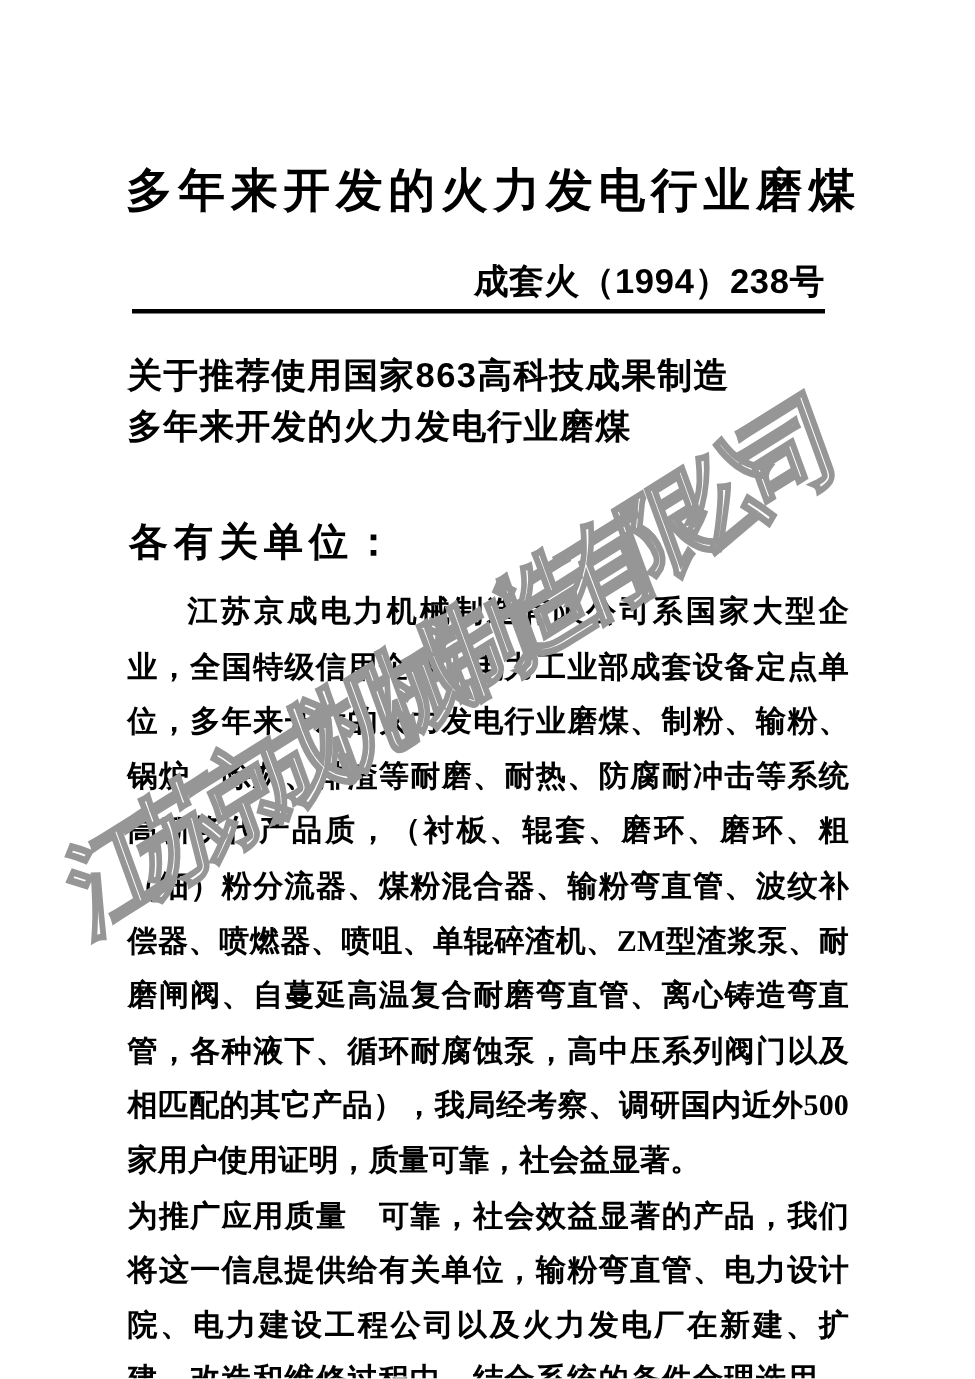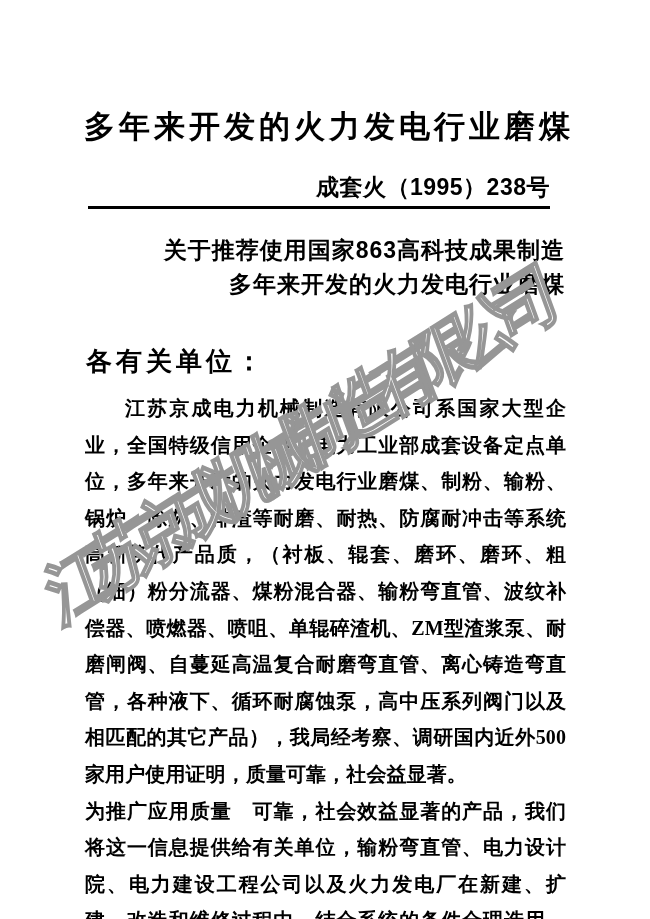--- a/index.html
+++ b/index.html
@@ -46,21 +46,21 @@
     top: 206px;
     width: 462px;
     height: 3px;
     background: #000000;
   }
   .subject {
     position: absolute;
     left: 85px;
     top: 233px;
     width: 480px;
-    text-align: right;
+    text-align: left;
     font-family: "Liberation Sans", "DejaVu Sans", sans-serif;
     font-weight: 700;
     font-size: 23px;
     line-height: 34px;
     letter-spacing: 1px;
   }
   .salutation {
     position: absolute;
     left: 86px;
     top: 344px;
@@ -109,21 +109,21 @@
     pointer-events: none;
   }
 </style>
 </head>
 <body>
 
 <div class="page">
 
   <div class="org-title">多年来开发的火力发电行业磨煤</div>
 
-  <div class="doc-number">成套火（1995）238号</div>
+  <div class="doc-number">成套火（1994）238号</div>
 
   <div class="rule"></div>
 
   <div class="subject">
     <div>关于推荐使用国家863高科技成果制造</div>
     <div>多年来开发的火力发电行业磨煤</div>
   </div>
 
   <div class="salutation">各有关单位：</div>
 

